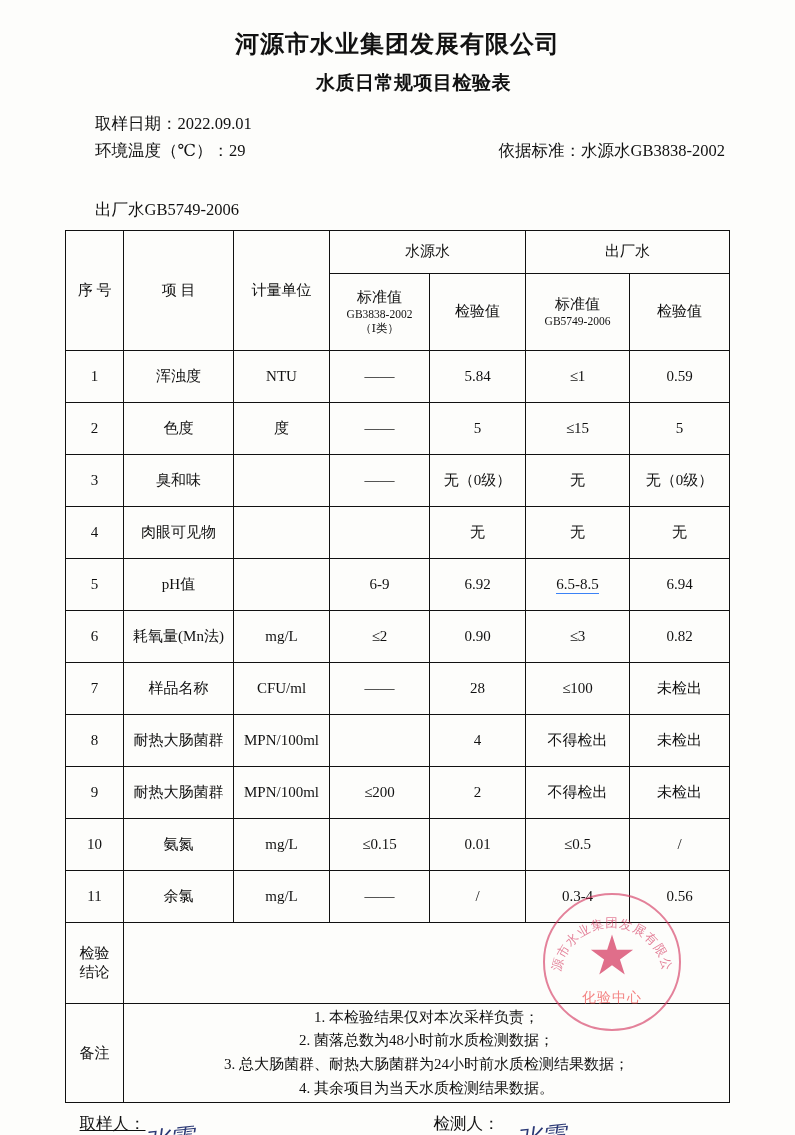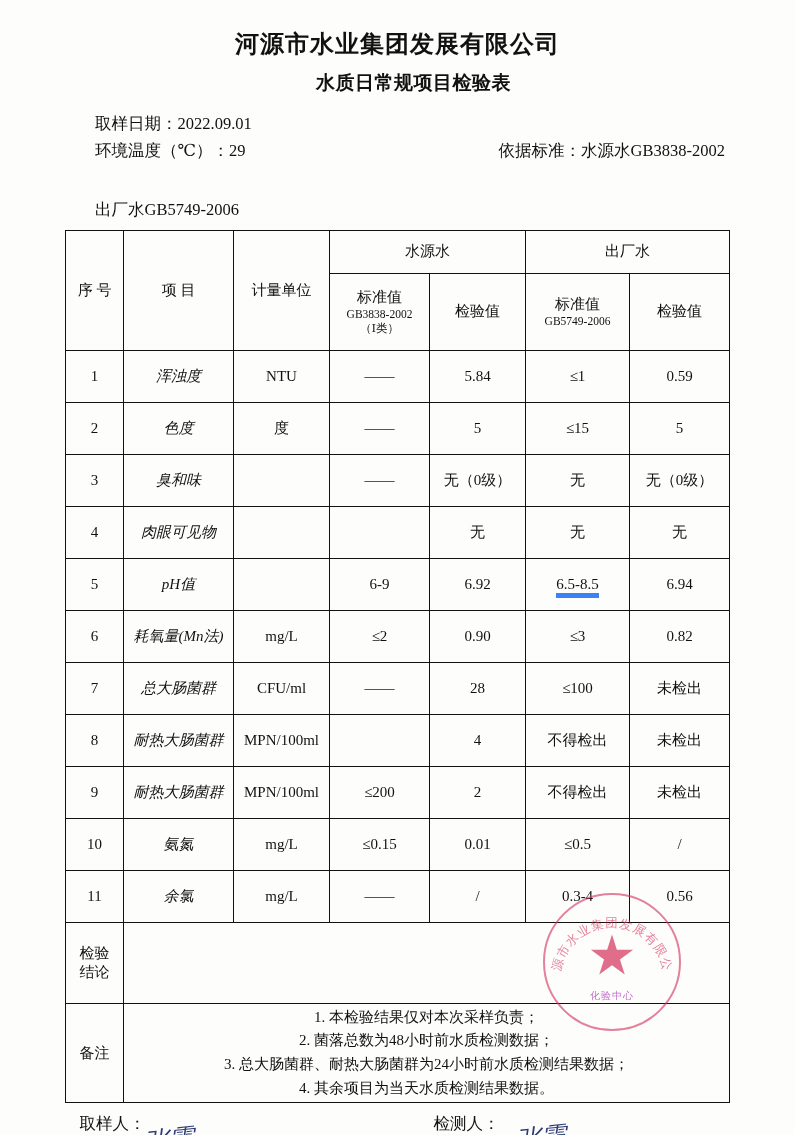--- a/index.html
+++ b/index.html
@@ -79,21 +79,20 @@
   .hdr-main {
     font-size: 15px;
     display: block;
     line-height: 1.3;
   }
   tr.data-row td { height: 47px; }
   td.item-name {
     text-align: left;
     padding-left: 14px;
     font-size: 15px;
-    font-style: italic;
   }
   .ph {
     font-family: "Liberation Serif", serif;
   }
   td.concl { height: 76px; }
   td.concl-label { font-size: 15px; font-family: Liberation Serif, serif; }
   td.remark-label { font-size: 15px; }
   td.remarks {
     text-align: left;
     padding: 8px 10px 10px 12px;
@@ -105,20 +104,21 @@
     position: relative;
     width: 664px;
     margin: 10px auto 0 auto;
     font-size: 16.5px;
     height: 60px;
   }
   .sign-left {
     position: absolute;
     left: 14px;
     top: 0;
+    text-decoration: underline;
   }
   .sign-right {
     position: absolute;
     left: 368px;
     top: 0;
   }
   .sig {
     position: absolute;
     font-family: "Liberation Serif", serif;
     font-size: 26px;
@@ -171,28 +171,28 @@
     font-size: 12.5px;
     font-family: "Liberation Sans", sans-serif;
     letter-spacing: 1px;
   }
   .stamp .bottom-text {
     position: absolute;
     left: 0;
     top: 96px;
     width: 138px;
     text-align: center;
-    color: #a21caf;
-    font-size: 10px;
+    color: #ef4444;
+    font-size: 14px;
     font-family: "Liberation Sans", sans-serif;
     opacity: 0.66;
     letter-spacing: 1px;
   }
   .underline-soft {
-    border-bottom: 5px solid #3b82f6;
+    border-bottom: 1px solid #3b82f6;
     padding-bottom: 1px;
   }
 </style>
 </head>
 <body>
 
 <div class="page">
 
   <div class="title-block">
     <div class="doc-title">河源市水业集团发展有限公司</div>
@@ -302,21 +302,21 @@
         <td>6</td>
         <td class="item-name">耗氧量(Mn法)</td>
         <td>mg/L</td>
         <td>≤2</td>
         <td>0.90</td>
         <td>≤3</td>
         <td>0.82</td>
       </tr>
       <tr class="data-row">
         <td>7</td>
-        <td class="item-name">总大肠菌群</td>
+        <td class="item-name">样品名称</td>
         <td>CFU/ml</td>
         <td>——</td>
         <td>28</td>
         <td>≤100</td>
         <td>未检出</td>
       </tr>
       <tr class="data-row">
         <td>8</td>
         <td class="item-name">耐热大肠菌群</td>
         <td>MPN/100ml</td>

